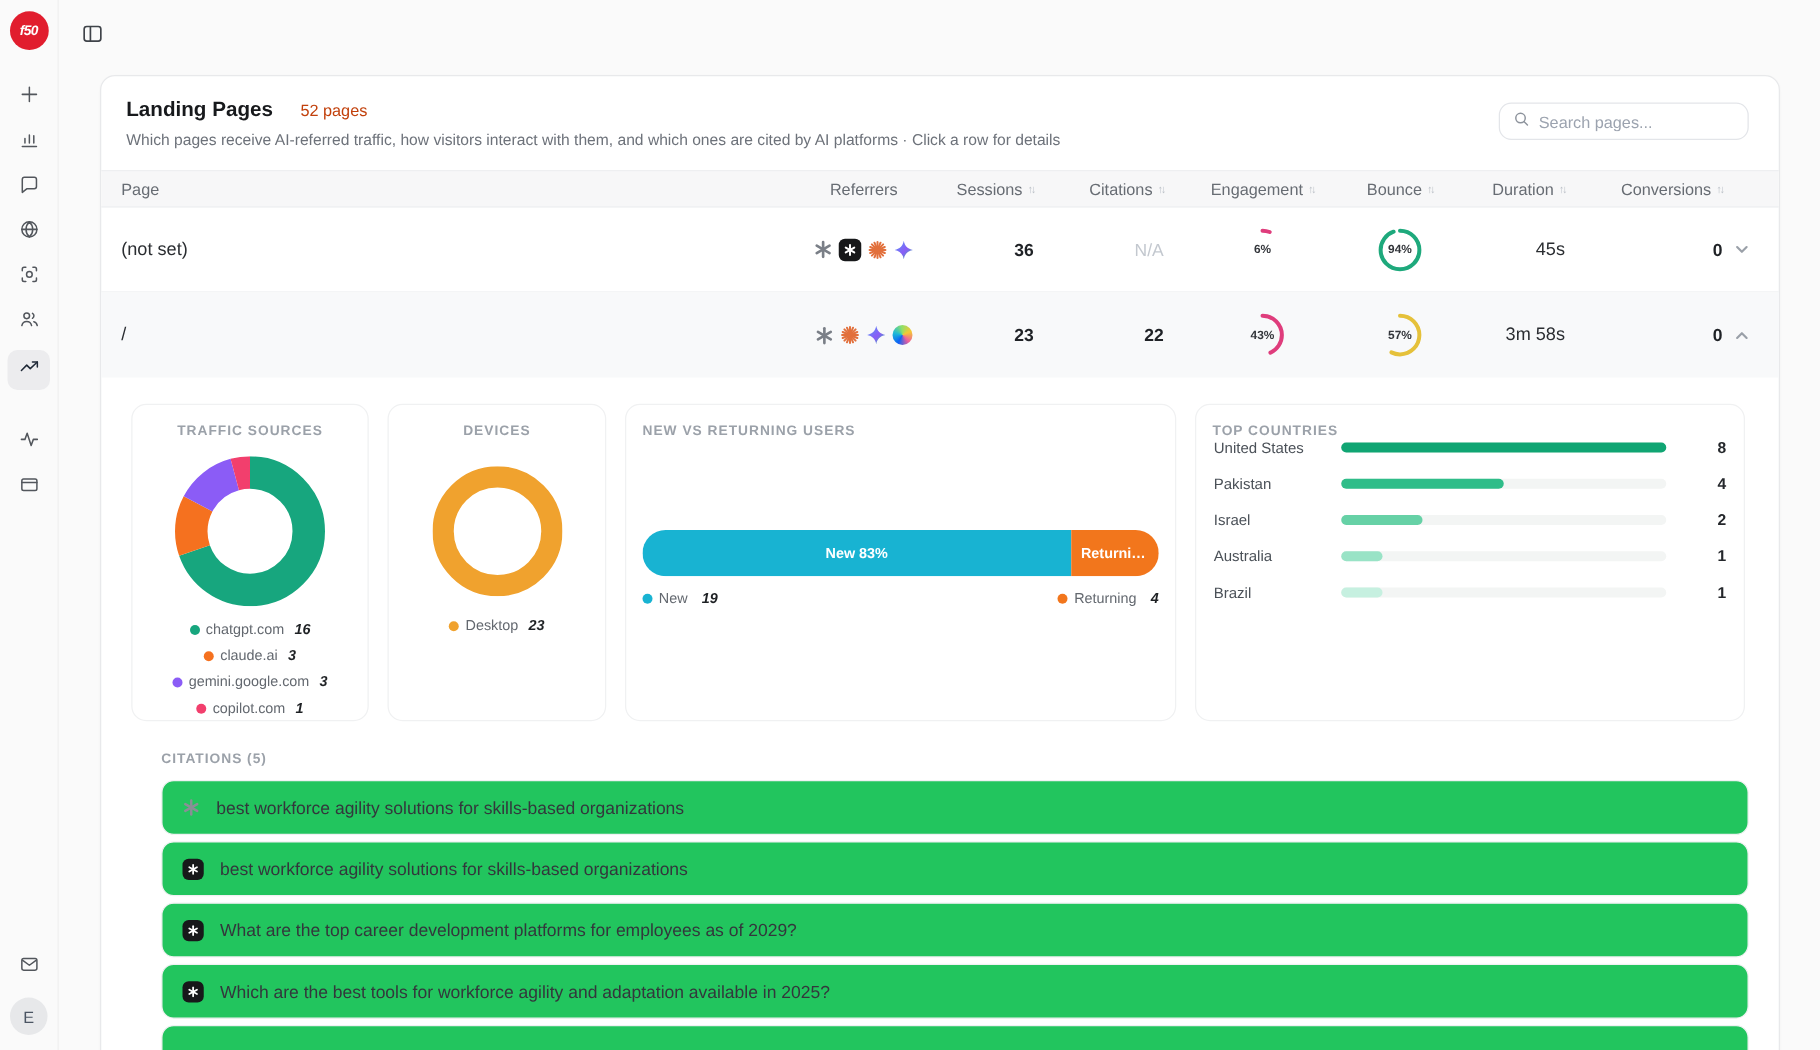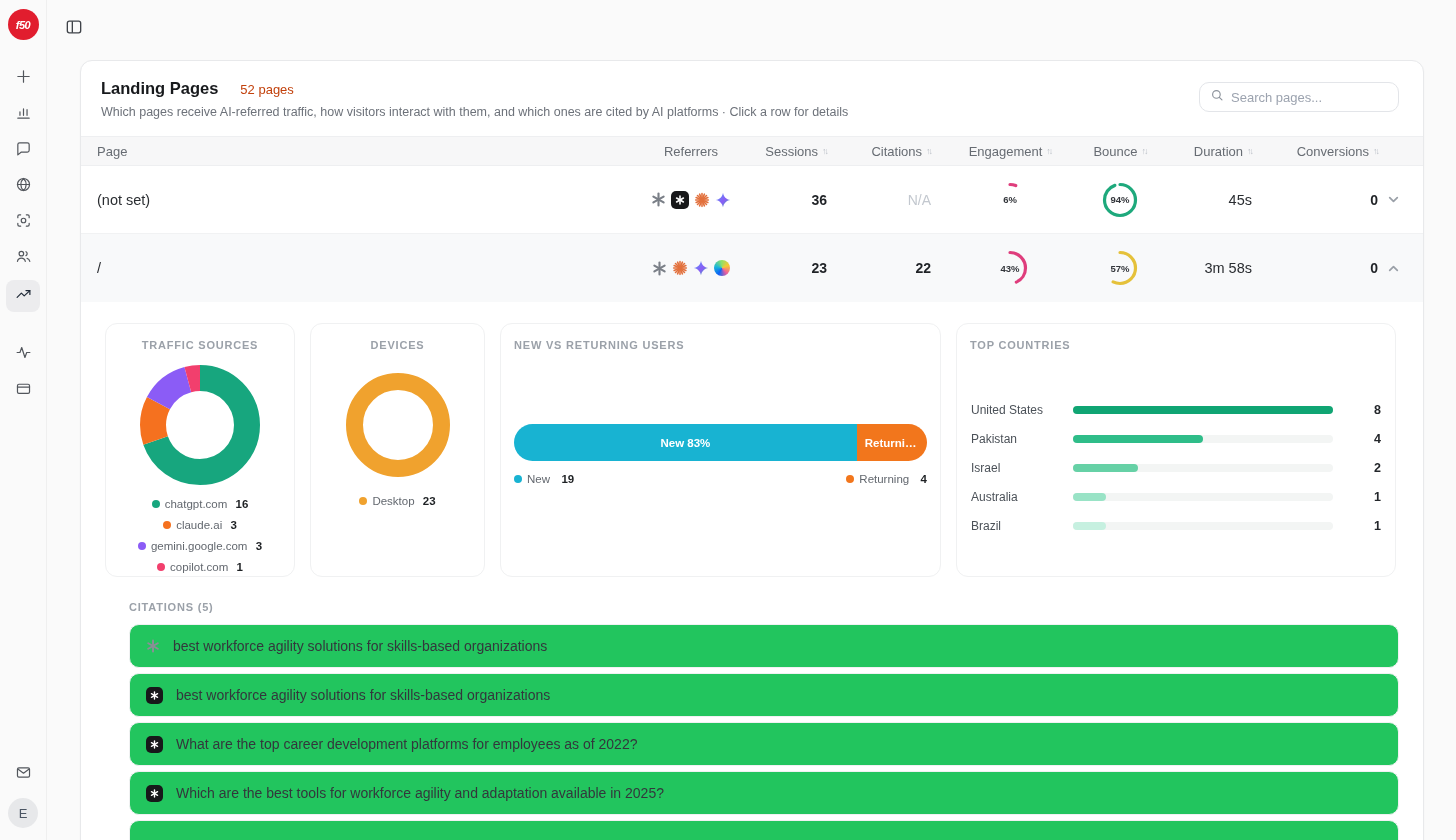--- a/index.html
+++ b/index.html
@@ -69,27 +69,27 @@
   .expanded { border-bottom:1px solid #f1f2f3; padding:21px 0 0 24px; }
   .cards { display:flex; gap:15px; }
   .dcard { background:#fff; border:1px solid #f0f1f2; border-radius:12px; height:254px; position:relative; }
   .dcard.ts { width:190px; } .dcard.dv { width:175px; } .dcard.nr { width:441px; } .dcard.tc { width:440px; }
   .dtitle { font-size:11px; font-weight:bold; color:#9ba1a9; letter-spacing:.8px; margin-top:15px; }
   .dtitle.c { text-align:center; } .dtitle.l { padding-left:13px; }
   .donut-wrap { display:flex; justify-content:center; margin-top:14px; }
   .legend { display:flex; flex-wrap:wrap; justify-content:center; column-gap:14px; row-gap:9px; margin-top:13px; padding:0 6px; }
   .litem { display:flex; align-items:center; gap:5px; font-size:11.5px; color:#63686f; white-space:nowrap; }
   .dot { width:8px; height:8px; border-radius:50%; flex:0 0 auto; }
-  .lval { font-weight:bold; color:#1e2124; }
+  .lval { font-weight:bold; color:#1e2124;font-style:italic; }
   .stackbar { display:flex; height:37px; border-radius:18.5px; overflow:hidden; margin:73px 13px 0; }
   .seg { display:flex; align-items:center; justify-content:center; color:#fff; font-size:11.5px;
          font-weight:bold; white-space:nowrap; overflow:hidden; }
   .seg span { overflow:hidden; text-overflow:ellipsis; white-space:nowrap; padding:0 8px; }
   .nr-legend { display:flex; justify-content:space-between; margin:12px 13px 0;gap:12px; }
-  .countries { margin-top:52px; display:flex; flex-direction:column; gap:15px; }
+  .countries { display:flex; flex-direction:column; gap:15px; }
   .crow { display:grid; grid-template-columns:88px 1fr 34px; align-items:center; padding:0 14px 0 14px; gap:14px; }
   .clabel { font-size:12px; color:#4b5158; }
   .ctrack { height:8px; border-radius:4px; background:#f3f5f4; position:relative; }
   .cbar { position:absolute; left:0; top:0; height:8px; border-radius:4px; }
   .cval { font-size:12.5px; font-weight:bold; color:#24272b; text-align:right; }
 
   
   .citations { padding:24px 24px 24px 24px; }
   .ctitle { font-size:11px; font-weight:bold; color:#9ba1a9; letter-spacing:.8px; }
   .clist { margin-top:11px; display:flex; flex-direction:column; gap:5px; }
@@ -472,21 +472,21 @@
             <div class="citrow">
               <span class="ricon claude-app" style="width:17px;height:17px">
                 <svg width="9" height="9" viewBox="0 0 24 24">
                   <g stroke="#ffffff" stroke-width="3.8" stroke-linecap="round">
                     <line x1="12" y1="2.5" x2="12" y2="21.5"></line>
                     <line x1="3.8" y1="7.3" x2="20.2" y2="16.7"></line>
                     <line x1="3.8" y1="16.7" x2="20.2" y2="7.3"></line>
                   </g>
                 </svg>
               </span>
-              <span class="txt">What are the top career development platforms for employees as of 2022?</span>
+              <span class="txt">What are the top career development platforms for employees as of 2029?</span>
             </div>
             <div class="citrow">
               <span class="ricon claude-app" style="width:17px;height:17px">
                 <svg width="9" height="9" viewBox="0 0 24 24">
                   <g stroke="#ffffff" stroke-width="3.8" stroke-linecap="round">
                     <line x1="12" y1="2.5" x2="12" y2="21.5"></line>
                     <line x1="3.8" y1="7.3" x2="20.2" y2="16.7"></line>
                     <line x1="3.8" y1="16.7" x2="20.2" y2="7.3"></line>
                   </g>
                 </svg>

